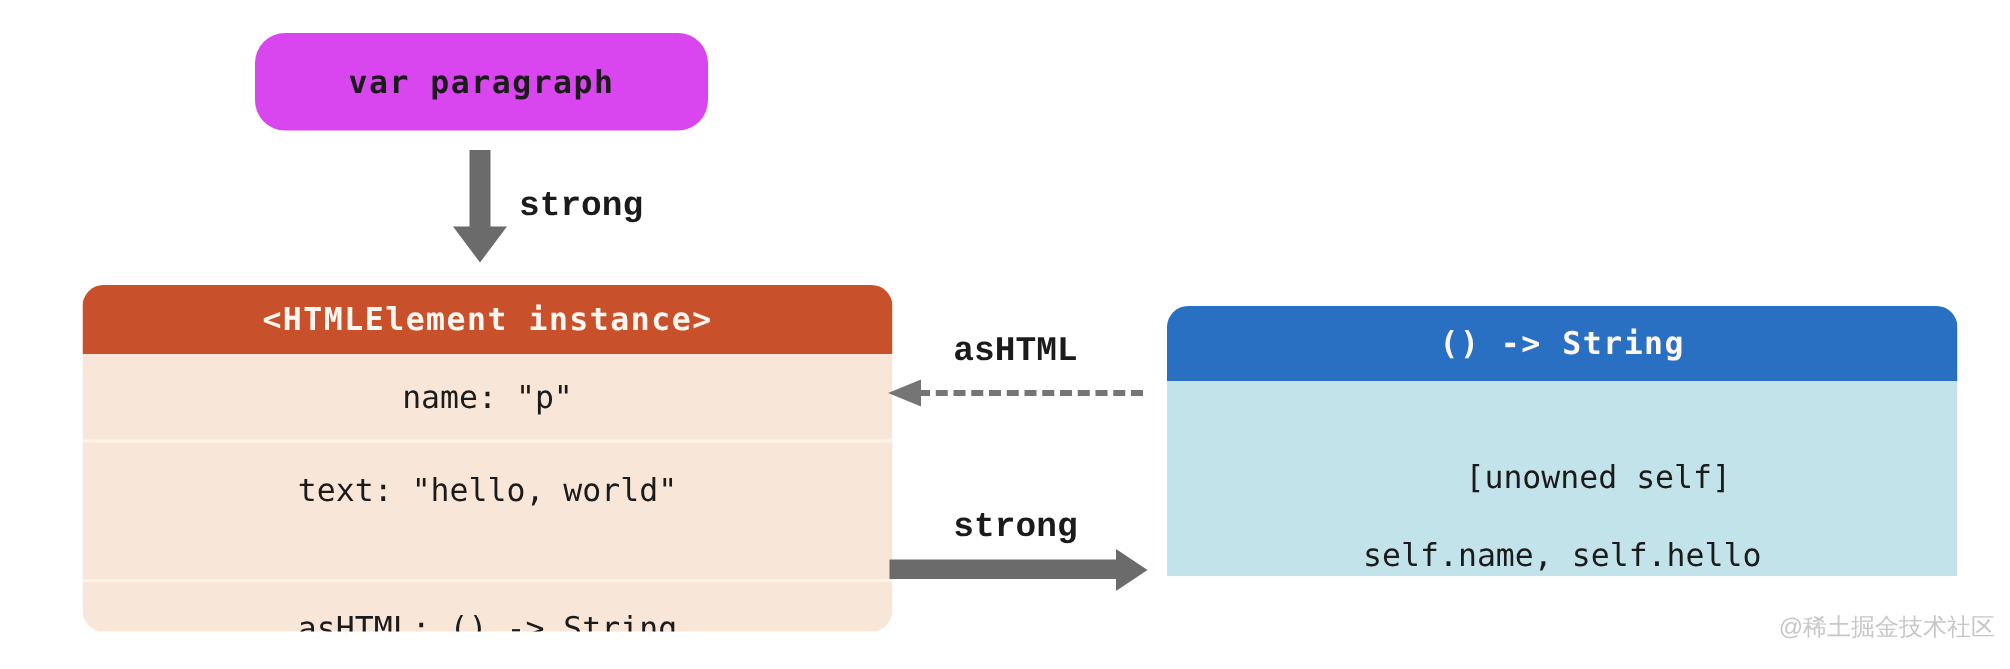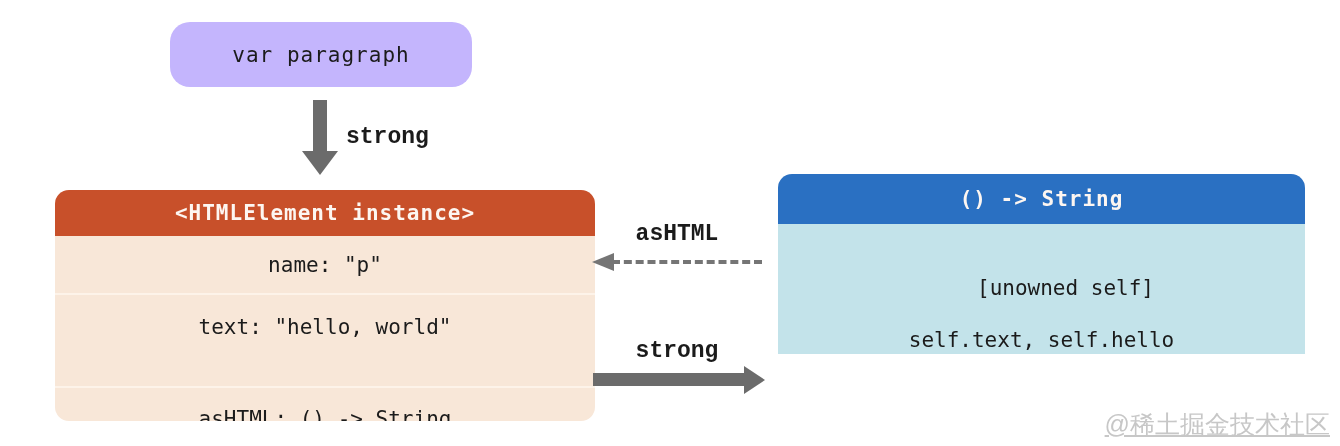--- a/index.html
+++ b/index.html
@@ -89,21 +89,21 @@
     font-size: 23px; font-weight: bold;
   }
 
   
   .card {
     position: absolute;
     border-radius: 14px;
     overflow: hidden;
   }
   .card-instance { left: 55px; top: 190px; width: 540px; height: 231px; }
-  .card-closure  { left: 778px; top: 174px; width: 527px; height: 218px; }
+  .card-closure  { left: 778px; top: 204px; width: 527px; height: 218px; }
   .card-header {
     display: flex; align-items: center; justify-content: center;
     color: #fdf6f1;
     font-weight: bold;
     font-size: 21px;
     letter-spacing: 1px;
   }
   .card-instance .card-header { height: 46px; }
   .card-closure  .card-header { height: 50px; }
   .card-body { font-size: 21px; }
@@ -118,31 +118,30 @@
     display: flex; flex-direction: column; align-items: center;
     padding-top: 50px;
   }
   .closure-line1 { line-height: 28px; margin-left: 48px; }
   .closure-line2 { line-height: 28px; margin-top: 24px; }
   .bold { font-weight: normal; }
 
   .watermark {
     position: absolute;
     right: 10px; top: 408px;
-    font-size: 25px;
+    font-size: 16px;
     font-family: "Liberation Sans", "DejaVu Sans", sans-serif;
-    text-decoration: underline;
   }
 </style>
 </head>
 <body>
 
 <div class="canvas">
 
-  <div class="var-pill mono" style="background-color: #c4b5fd; color: rgb(27, 27, 27);">var paragraph</div>
+  <div class="var-pill mono" style="background-color: #d946ef; color: rgb(27, 27, 27); font-weight: bold;">var paragraph</div>
 
   <div class="down-arrow-shaft" style="background-color: rgb(107, 107, 107);"></div>
   <div class="down-arrow-head" style="border-top-color: rgb(107, 107, 107);"></div>
   <div class="label-strong-top sans">strong</div>
 
   <div class="card card-instance">
     <div class="card-header mono" style="background-color: rgb(200, 80, 42);">&lt;HTMLElement instance&gt;</div>
     <div class="card-body" style="background-color: rgb(248, 231, 216);">
       <div class="inst-row inst-row-1 mono">name: "p"</div>
       <div class="inst-row inst-row-2 mono" style="border-top-color: rgb(253, 243, 233);">text: "hello, world"</div>
@@ -156,20 +155,20 @@
 
   <div class="label-strong-mid sans">strong</div>
   <div class="solid-arrow-shaft" style="background-color: rgb(107, 107, 107);"></div>
   <div class="solid-arrow-head" style="border-left-color: rgb(107, 107, 107);"></div>
 
   <div class="card card-closure">
     <div class="card-header mono" style="background-color: rgb(42, 112, 194);">() -&gt; String</div>
     <div class="card-body closure-body" style="background-color: rgb(195, 227, 234);">
       <div class="closure-line1 mono">[unowned self]</div>
       <div class="closure-line2 mono">
-        <span class="bold">self.</span><span>text</span><span class="bold">, </span><span class="bold">self.</span><span>hello</span>
+        <span class="bold">self.</span><span>name</span><span class="bold">, </span><span class="bold">self.</span><span>hello</span>
       </div>
     </div>
   </div>
 
   <div class="watermark" style="color: rgb(199, 199, 199);">@稀土掘金技术社区</div>
 
 </div>
 
 </body></html>

